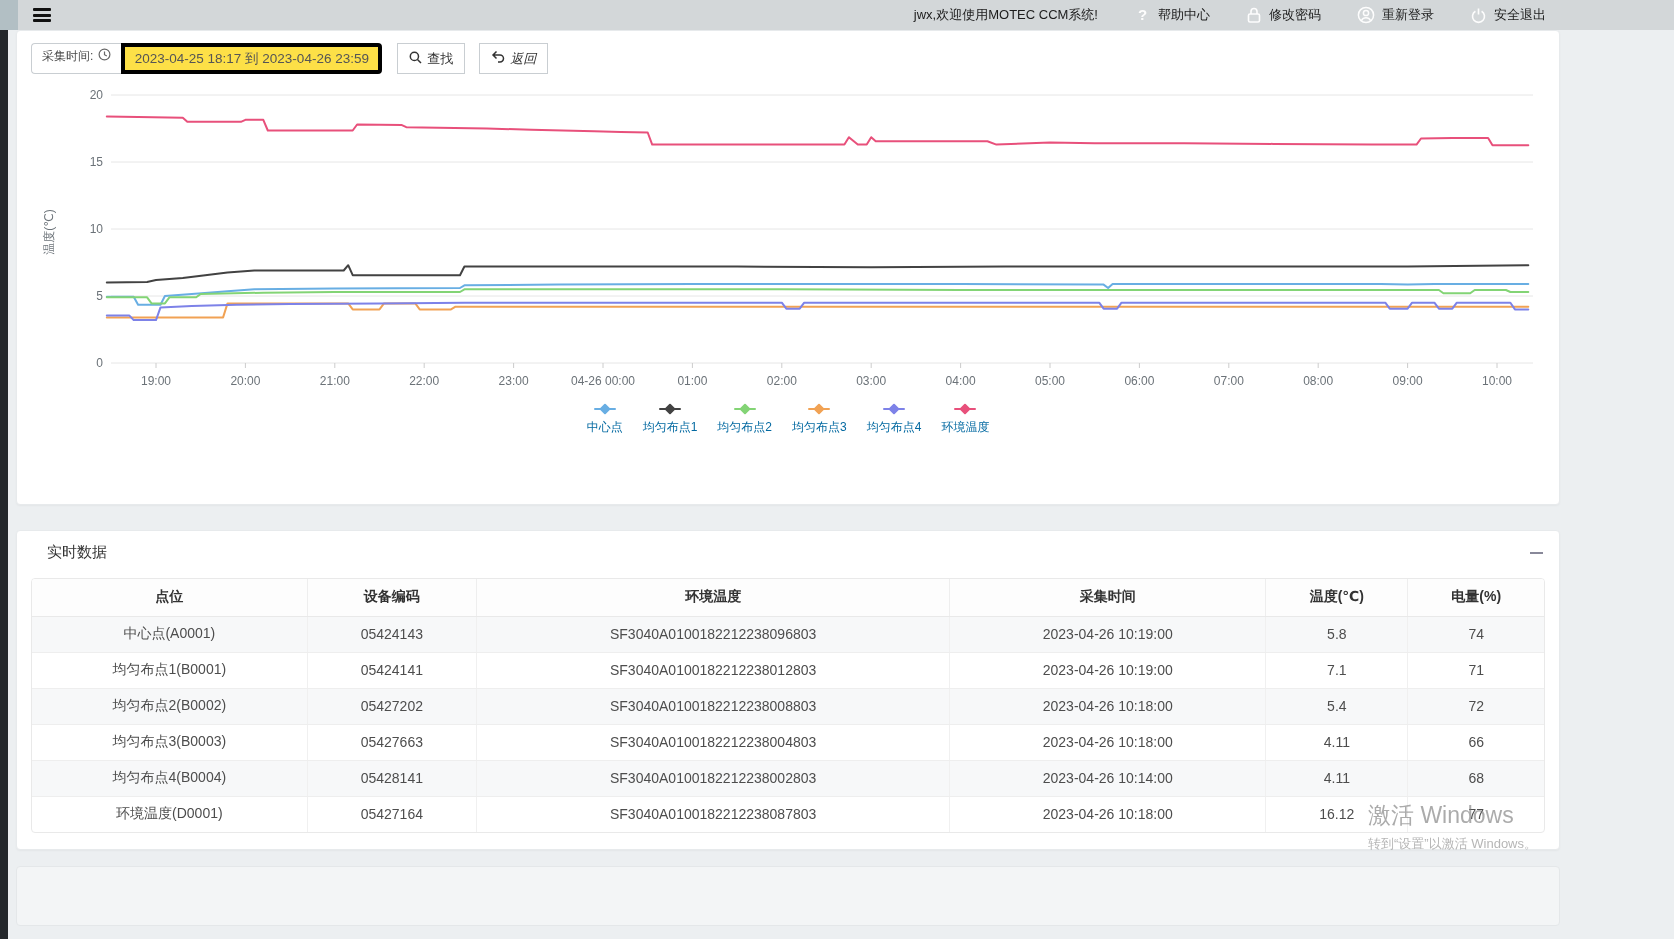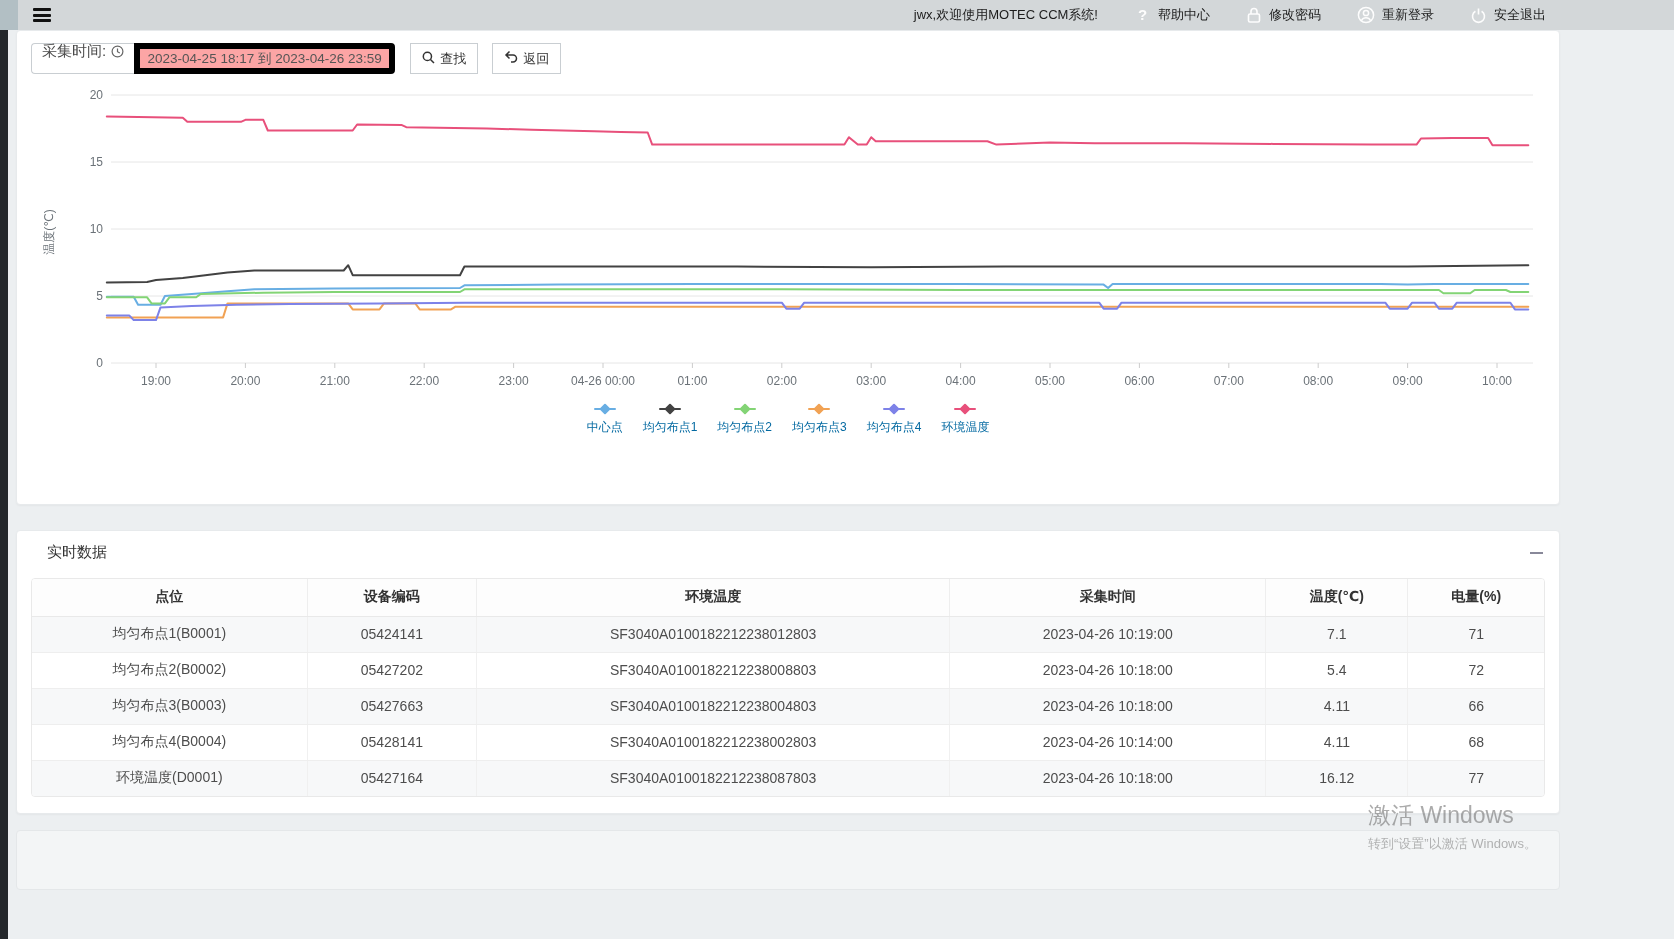--- a/index.html
+++ b/index.html
@@ -19,25 +19,25 @@
   
   .side-strip { position:absolute; left:0; top:30px; width:8px; height:909px; background:#23272b; }
   .content { position:absolute; left:16px; top:30px; width:1544px; }
   .page-title { margin:16px 0 14px 14px; font-size:21px; color:#2d2d2d; }
 
   .card { background:#fff; border:1px solid #e7eaec; border-radius:4px; box-shadow:0 1px 2px rgba(0,0,0,.04); }
   .card-chart { height:475px; overflow:hidden; }
 
   
   .filter-row { display:flex; align-items:center; margin:12px 0 0 14px; height:31px; }
-  .addon-label { display:flex; align-items:flex-end; gap:5px; height:31px; padding:12px 10px; border:1px solid #c9ced2; border-right:none; border-radius:4px 0 0 4px; background:#fff; font-size:15px; color:#4a4a4a; }
-  .date-input { width:261px; height:31px; border:6px solid #000000; border-radius:0 4px 4px 0; font-size:13.5px; color:#555; text-align:center; background:#fca5a5; font-family:"Liberation Sans","DejaVu Sans",sans-serif; }
+  .addon-label { display:flex; align-items:flex-start; gap:5px; height:31px; padding:4px 10px; border:1px solid #c9ced2; border-right:none; border-radius:4px 0 0 4px; background:#fff; font-size:12px; color:#4a4a4a; }
+  .date-input { width:261px; height:31px; border:4px solid #000000; border-radius:0 4px 4px 0; font-size:13.5px; color:#555; text-align:center; background:#fde047; font-family:"Liberation Sans","DejaVu Sans",sans-serif; }
   .btn { display:flex; align-items:center; gap:5px; height:31px; padding:0 11px; background:#fff; border:1px solid #c9ced2; border-radius:0; font-size:13px; color:#333; cursor:pointer; }
   .btn-search { margin-left:15px; }
-  .btn-back { margin-left:14px; }
+  .btn-back { margin-left:14px;font-style:italic; }
 
   
   .chart-title { text-align:center; margin-top:22px; font-size:16px; font-weight:bold; color:#464646; }
   .chart-svg { display:block; width:1542px; height:312px; margin-top:8px; }
   .legend { display:flex; justify-content:center; align-items:center; gap:20px; margin-top:10px; }
   .legend-item { display:flex; align-items:center; gap:5px; font-size:12px; color:#0369a1; cursor:pointer;flex-direction:column; }
   .legend-marker { position:relative; width:22px; height:10px; }
   .legend-marker .lm-line { position:absolute; left:0; top:4px; width:22px; height:2px; border-radius:1px; }
   .legend-marker .lm-dot { position:absolute; left:7px; top:1px; width:8px; height:8px; transform:rotate(45deg); border-radius:1px; }
 
@@ -269,20 +269,28 @@
               <th>点位</th>
               <th>设备编码</th>
               <th>环境温度</th>
               <th>采集时间</th>
               <th>温度(℃)</th>
               <th>电量(%)</th>
             </tr>
           </thead>
         <tbody id="table-body">
             <tr>
+              <td>中心点(A0001)</td>
+              <td>05424143</td>
+              <td>SF3040A0100182212238096803</td>
+              <td>2023-04-26 10:19:00</td>
+              <td>5.8</td>
+              <td>74</td>
+            </tr>
+            <tr>
               <td>均匀布点1(B0001)</td>
               <td>05424141</td>
               <td>SF3040A0100182212238012803</td>
               <td>2023-04-26 10:19:00</td>
               <td>7.1</td>
               <td>71</td>
             </tr>
             <tr>
               <td>均匀布点2(B0002)</td>
               <td>05427202</td>

